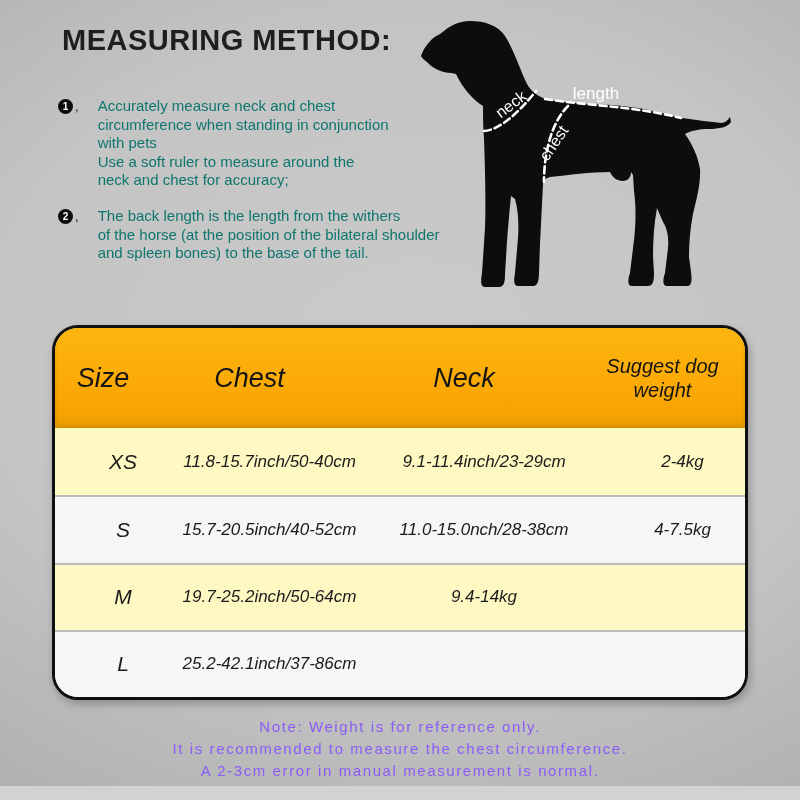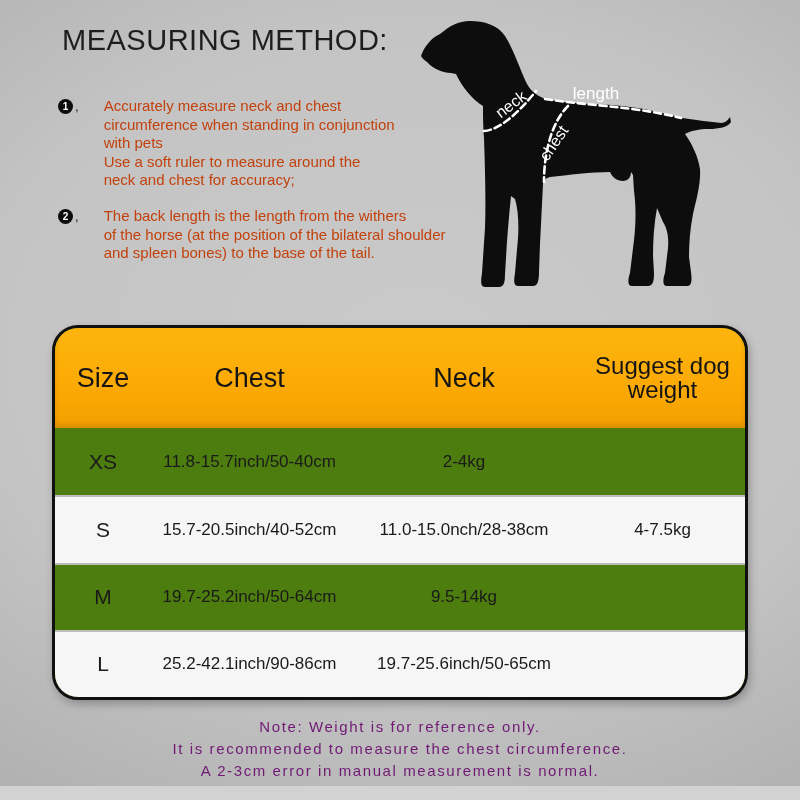--- a/index.html
+++ b/index.html
@@ -5,68 +5,69 @@
   html,body { margin:0; padding:0; }
   body {
     width:800px; height:800px; position:relative; overflow:hidden;
     background: radial-gradient(120% 90% at 52% 44%, #cacaca 0%, #c4c4c4 45%, #aeaeae 78%, #9b9b9b 100%);
     font-family:"Liberation Sans", sans-serif;
   }
   .bottom-strip { position:absolute; left:0; right:0; bottom:0; height:14px; background:#d2d2d2; }
 
   .title {
     position:absolute; left:62px; top:24px;
-    font-size:29px; color:#1e1e1e; letter-spacing:.5px; white-space:nowrap;
+    font-size:29px; color:#1e1e1e; letter-spacing:.5px; white-space:nowrap;font-weight:bold;
   }
 
   .instr { position:absolute; display:flex; }
   .instr.one { left:58px; top:97px; width:390px; }
   .instr.two { left:58px; top:207px; width:430px; }
   .bullet {
     flex:0 0 15px; width:15px; height:15px; border-radius:50%;
     background:#0c0c0c; color:#fff; font-size:10px; font-weight:bold;
     display:flex; align-items:center; justify-content:center; margin-top:2px;
   }
   .enum-mark { font-size:13px; color:#222; margin:5px 3px 0 2px; line-height:10px; }
   .instr-text {
-    font-size:15px; line-height:18.5px; color:#c2410c;
-    white-space:pre-line; margin-left:22px;
+    font-size:15px; line-height:18.5px; color:#0f766e;
+    white-space:pre-line; margin-left:16px;
   }
 
   .dog-svg { position:absolute; left:400px; top:10px; }
   .dash-line { fill:none; stroke:#ffffff; stroke-width:2.6; stroke-dasharray:7 4; stroke-linecap:round; }
   .dog-label { fill:#ffffff; font-family:"Liberation Sans", sans-serif; }
 
   .size-table {
     position:absolute; left:52px; top:325px; width:696px; height:375px;
     box-sizing:border-box; border:3px solid #101010; border-radius:26px;
-    background:#4d7c0f; overflow:hidden;
+    background:#fef9c3; overflow:hidden;
     box-shadow:2px 4px 8px rgba(0,0,0,.25);
+    font-style:italic;
   }
   .thead {
     height:100px;
     background:linear-gradient(180deg,#FDB50E 0%,#FBA703 70%,#F0A002 100%);
     display:grid; grid-template-columns:96px 197px 232px 165px; align-items:center;
     box-shadow:inset 0 -3px 5px rgba(120,70,0,.22);
   }
   .th { text-align:center; font-size:27px; color:#141414; }
-  .th.small { font-size:24px; line-height:24px; white-space:pre-line; }
+  .th.small { font-size:20px; line-height:24px; white-space:pre-line; }
   .tbody { height:269px; display:grid; grid-template-rows:repeat(4,1fr); }
   .trow {
     display:grid; grid-template-columns:96px 197px 232px 165px;
-    align-items:center; box-sizing:border-box;
+    align-items:center; box-sizing:border-box;padding-left:20px;
   }
   .trow:nth-child(even) { background:#f6f6f6; }
   .trow + .trow { border-top:2px solid #bcbcbc; }
   .td { text-align:center; font-size:17px; color:#1a1a1a; }
   .td.size-cell { font-size:21px; }
 
   .note {
     position:absolute; left:0; right:0; top:716px; text-align:center;
-    font-size:15px; line-height:22px; letter-spacing:1.6px; color:#701a75;
+    font-size:15px; line-height:22px; letter-spacing:1.6px; color:#8b5cf6;
     white-space:pre-line;
   }
 </style>
 </head>
 <body>
 
 <div class="title">MEASURING METHOD:</div>
 
 <div class="instr one">
   <span class="bullet">1</span>
@@ -159,37 +160,37 @@
     <div class="th">Size</div>
     <div class="th">Chest</div>
     <div class="th">Neck</div>
     <div class="th small">Suggest dog
 weight</div>
   </div>
   <div class="tbody">
     <div class="trow">
       <div class="td size-cell">XS</div>
       <div class="td">11.8-15.7inch/50-40cm</div>
+      <div class="td">9.1-11.4inch/23-29cm</div>
       <div class="td">2-4kg</div>
     </div>
     <div class="trow">
       <div class="td size-cell">S</div>
       <div class="td">15.7-20.5inch/40-52cm</div>
       <div class="td">11.0-15.0nch/28-38cm</div>
       <div class="td">4-7.5kg</div>
     </div>
     <div class="trow">
       <div class="td size-cell">M</div>
       <div class="td">19.7-25.2inch/50-64cm</div>
-      <div class="td">9.5-14kg</div>
+      <div class="td">9.4-14kg</div>
     </div>
     <div class="trow">
       <div class="td size-cell">L</div>
-      <div class="td">25.2-42.1inch/90-86cm</div>
-      <div class="td">19.7-25.6inch/50-65cm</div>
+      <div class="td">25.2-42.1inch/37-86cm</div>
     </div>
   </div>
 </div>
 
 <div class="note">Note: Weight is for reference only.
 It is recommended to measure the chest circumference.
 A 2-3cm error in manual measurement is normal.</div>
 
 <div class="bottom-strip"></div>
 

